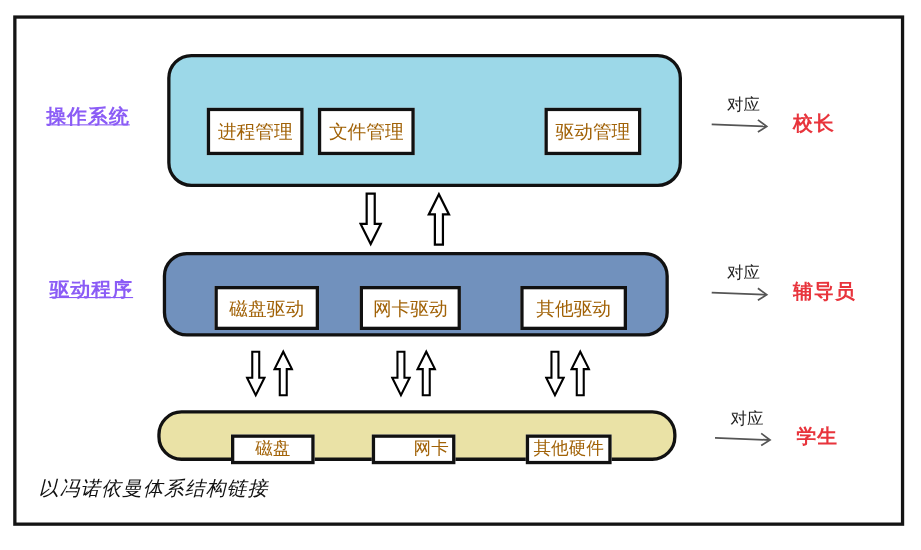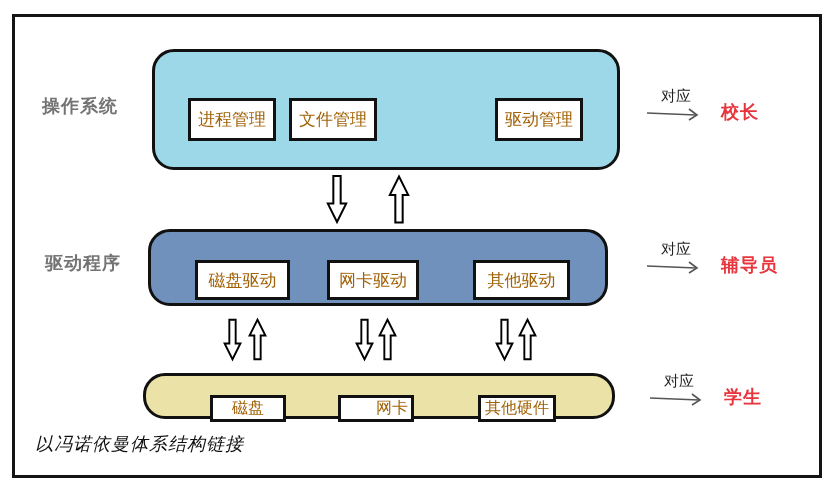--- a/index.html
+++ b/index.html
@@ -1,20 +1,20 @@
 <!DOCTYPE html>
 <html><head>
 <meta charset="utf-8">
 <style>
   * { margin:0; padding:0; box-sizing:border-box; }
   html,body { width:837px; height:500px; background:#fff; font-family:"Liberation Sans", sans-serif; }
   .canvas { position:relative; width:837px; height:500px; background:#fff; overflow:hidden; }
   .frame { position:absolute; left:12px; top:14px; width:810px; height:464px; border:3px solid #141414; background:transparent; }
 
-  .layer-label { position:absolute; font-size:18px; font-weight:bold; color:#737373; letter-spacing:1px; white-space:nowrap; }
+  .layer-label { position:absolute; font-size:18px; font-weight:bold; color:#8b5cf6; letter-spacing:1px; white-space:nowrap;text-decoration:underline; }
   .lbl-os { left:42px; top:94px; }
   .lbl-driver { left:45px; top:251px; }
   .lbl-hw { left:45px; top:388px; }
 
   .layer-box { position:absolute; border:3px solid #111; border-radius:22px; }
   .box-os { left:152px; top:49px; width:468px; height:121px; background:#9CD8E8; }
   .box-driver { left:148px; top:229px; width:460px; height:77px; background:#7191BD; }
   .box-hw { left:143px; top:373px; width:472px; height:46px; background:#EAE2A6; }
 
   .item { position:absolute; background:#fff; border:3px solid #111; color:#a16207; display:flex; align-items:center; justify-content:center; font-size:17px; white-space:nowrap;margin-top:12px; }

